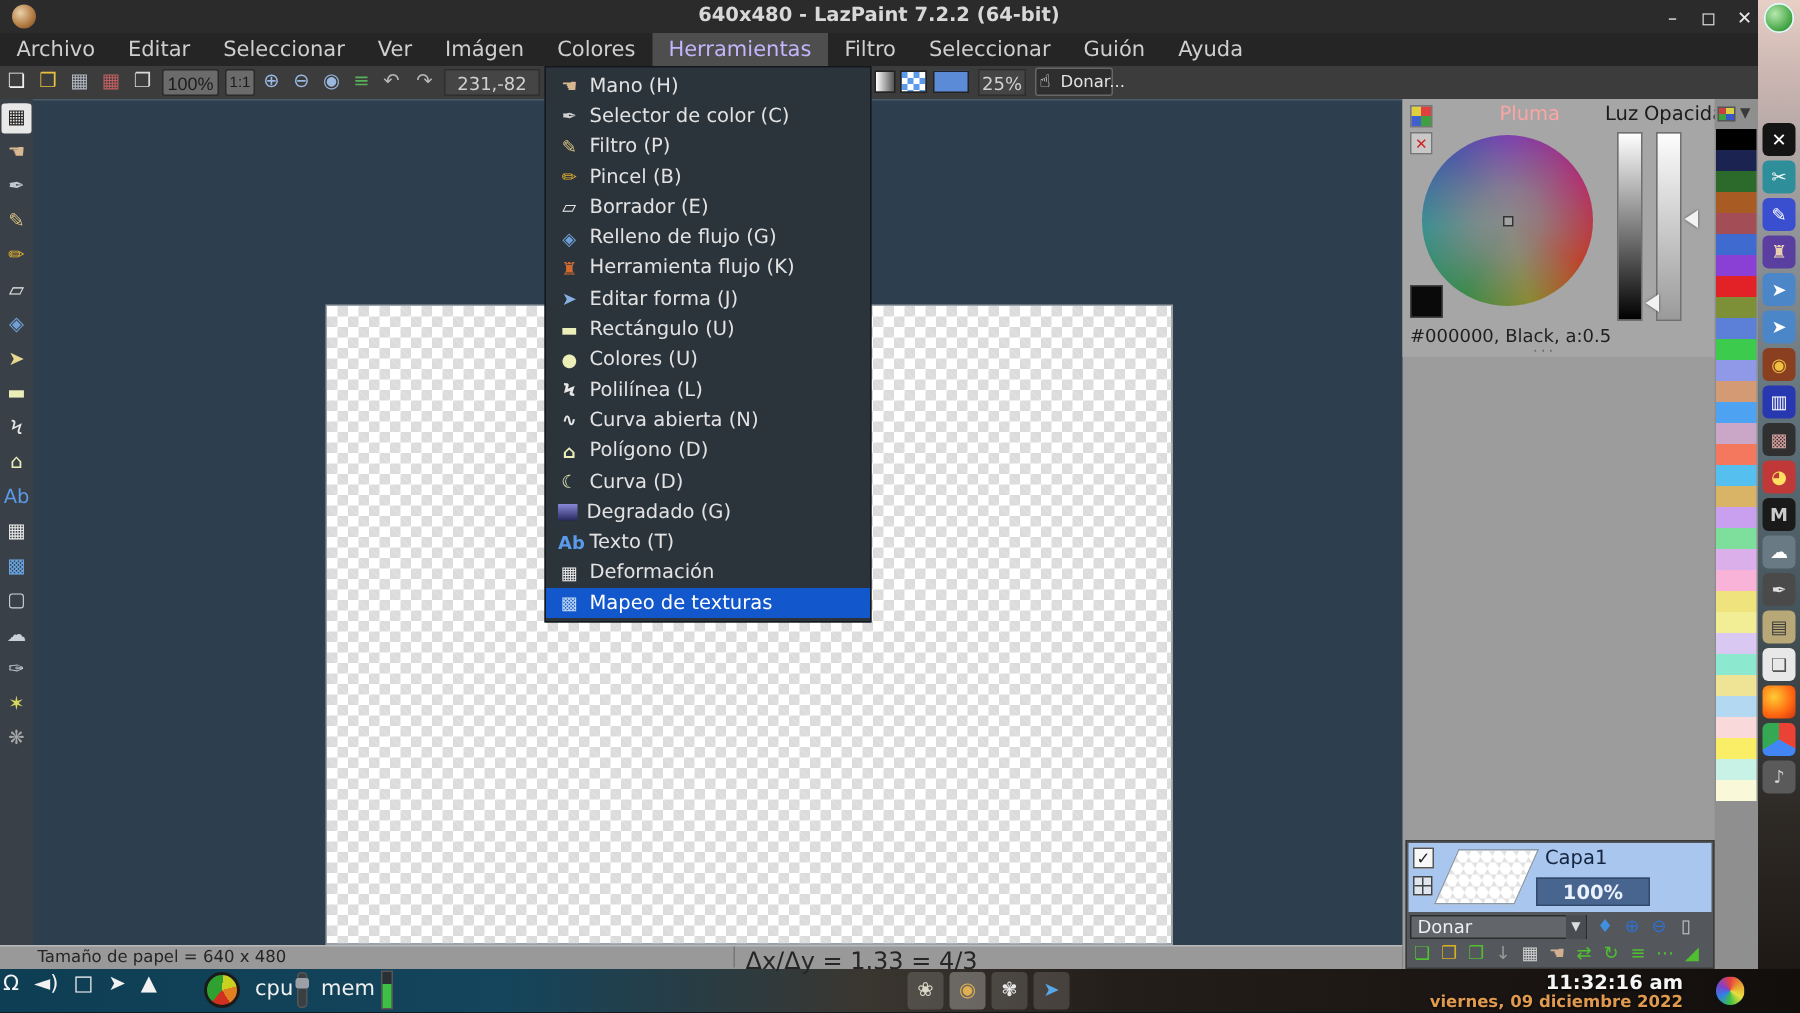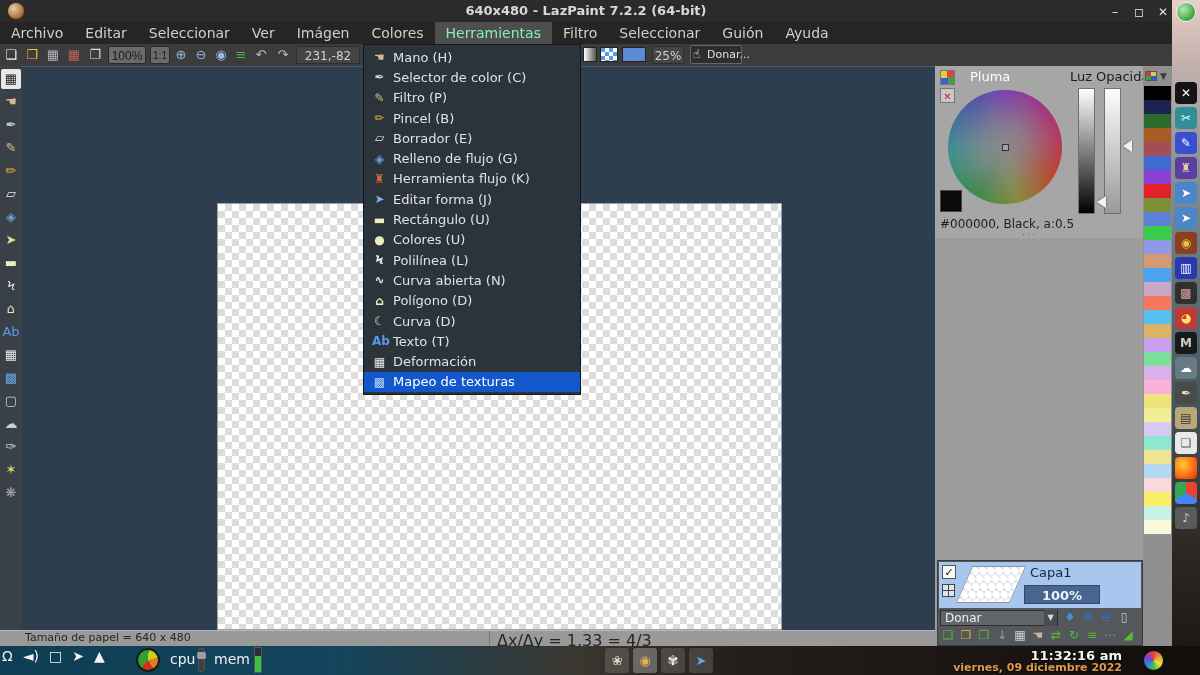--- a/index.html
+++ b/index.html
@@ -17,21 +17,21 @@
   #window { left:0; top:0; width:1172px; height:646px; background:#3c3c3c; }
   #titlebar { left:0; top:0; width:1172px; height:22px; background:#2b2b2b; }
   #app-logo { left:8px; top:3px; width:16px; height:16px; border-radius:50%;
     background:radial-gradient(circle at 35% 35%,#e8d0a8,#b07840 60%,#6a4420); }
   #title-text { left:0; top:0; width:1172px; height:22px; text-align:center; line-height:22px;
     color:#d8d8d8; font-size:13px; font-weight:bold; }
   .winbtn { top:4px; width:18px; height:16px; color:#e8e8e8; font-size:12px; text-align:center; line-height:16px; }
 
   #menubar { left:0; top:22px; width:1172px; height:22px; background:#252525; display:flex; }
   .menu-item { height:22px; line-height:22px; padding:0 11px; color:#cfcfcf; font-size:14px; background:transparent; border:0; font-family:inherit; }
-  .menu-item.active { background:#4e4e4e; color:#86efac; }
+  .menu-item.active { background:#4e4e4e; color:#c4b5fd; }
 
   
   #toolbar { left:0; top:44px; width:1172px; height:22px; background:#3c3c3c; }
   .tb-icon { top:46px; width:18px; height:18px; font-size:13px; text-align:center; line-height:18px; }
   .tb-btn { top:46px; height:18px; background:#6b6b6b; color:#1c1c1c; font-size:12px; text-align:center; line-height:18px; border:1px solid #2a2a2a; border-radius:2px; }
   .tb-display { top:46px; height:18px; background:#454545; color:#d0d0d0; font-size:12px; text-align:center; line-height:18px; border:1px solid #2e2e2e; }
   .tb-swatch { top:47px; height:15px; border:1px solid #222; }
   #donate-btn { top:45px; left:690px; width:52px; height:19px; background:#2e2e2e; border:1px solid #666; border-radius:2px;
     color:#e0e0e0; font-size:11px; line-height:17px; text-align:left; padding-left:16px; font-family:inherit; }
   #donate-thumb { left:693px; top:47px; font-size:12px; color:#f0f0f0; }
@@ -57,21 +57,21 @@
   
   #statusbar { left:0; top:630px; width:935px; height:16px; background:#999; border-top:1px solid #b8b8b8; }
   #status-left { left:25px; top:631px; font-size:11px; color:#262626; }
   #status-sep { left:489px; top:631px; width:1px; height:14px; background:#777; }
   #status-right { left:497px; top:631px; font-size:16px; color:#262626; }
 
   
   #right-panel { left:935px; top:66px; width:237px; height:580px; background:#9c9c9c; }
   #color-panel { left:935px; top:66px; width:237px; height:172px; background:#a6a6a6; }
   .cp-mini { width:15px; height:15px; font-size:10px; line-height:15px; text-align:center; border:1px solid #777; background:#c8c8c8; }
-  #cp-title { left:970px; top:69px; width:70px; text-align:left; font-size:13px; color:#ffffff; }
+  #cp-title { left:970px; top:69px; width:70px; text-align:right; font-size:13px; color:#fca5a5; }
   #light-label { left:1070px; top:69px; font-size:13px; color:#1c1c1c; }
   #opacity-label { left:1096px; top:69px; font-size:13px; color:#1c1c1c; }
   #color-wheel { left:948px; top:90px; width:114px; height:114px; border-radius:50%;
     background:
       radial-gradient(circle,#8a8a8a 0%,rgba(138,138,138,0.75) 28%,rgba(138,138,138,0) 72%),
       conic-gradient(from 0deg,#7a40b0,#b03070 60deg,#c04028 120deg,#8a8a30 165deg,#3a8a4a 210deg,#3a9090 265deg,#4a58a8 320deg,#7a40b0 360deg); }
   #wheel-marker { left:1002px; top:144px; width:7px; height:7px; border:1px solid #333; background:rgba(200,200,200,.4); }
   #cur-color { left:940px; top:190px; width:22px; height:22px; background:#0a0a0a; border:1px solid #444; }
   .vslider { top:88px; width:17px; height:126px; border:1px solid #707070; }
   #light-slider { left:1078px; background:linear-gradient(180deg,#ffffff,#000000); }
@@ -387,20 +387,24 @@
     </div>
     <div class="tm-item">
       <span class="tm-ico" style="color: rgb(236, 238, 184);">⌂</span>
       <span>Polígono (D)</span>
     </div>
     <div class="tm-item">
       <span class="tm-ico" style="color: rgb(236, 238, 184);">☾</span>
       <span>Curva (D)</span>
     </div>
     <div class="tm-item">
+      <span class="tm-ico" style="background: linear-gradient(rgb(136, 136, 216), rgb(40, 40, 96)); display: inline-block; width: 13px; height: 11px;"></span>
+      <span>Degradado (G)</span>
+    </div>
+    <div class="tm-item">
       <span class="tm-ico" style="color: rgb(90, 154, 232);">Ab</span>
       <span>Texto (T)</span>
     </div>
     <div class="tm-item">
       <span class="tm-ico" style="color: rgb(232, 232, 232);">▦</span>
       <span>Deformación</span>
     </div>
     <div class="tm-item selected">
       <span class="tm-ico" style="color: rgb(188, 214, 242);">▩</span>
       <span>Mapeo de texturas</span>

